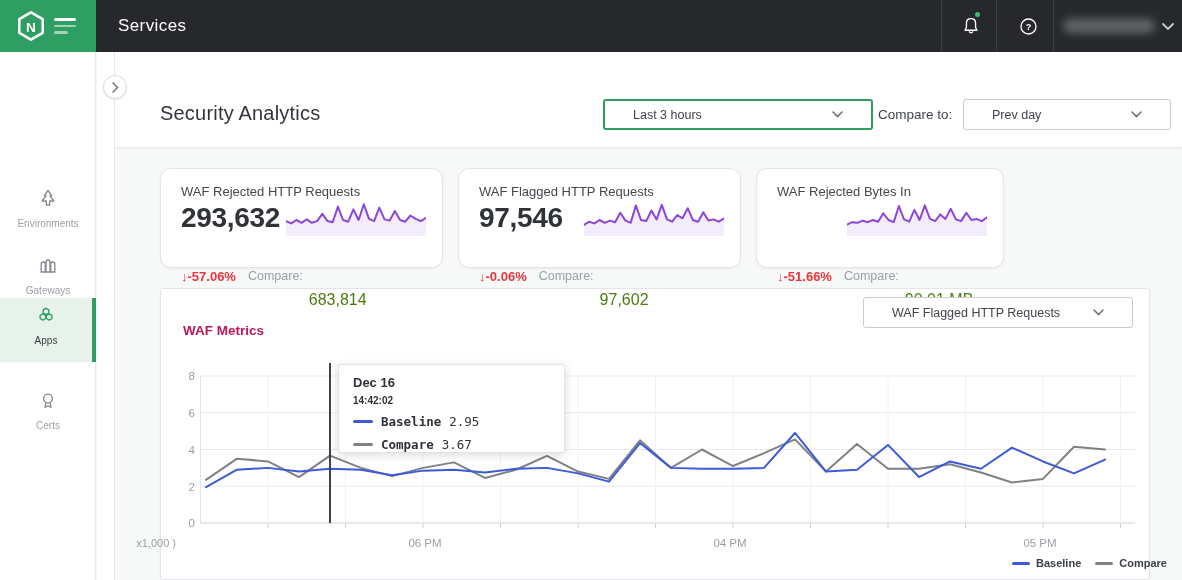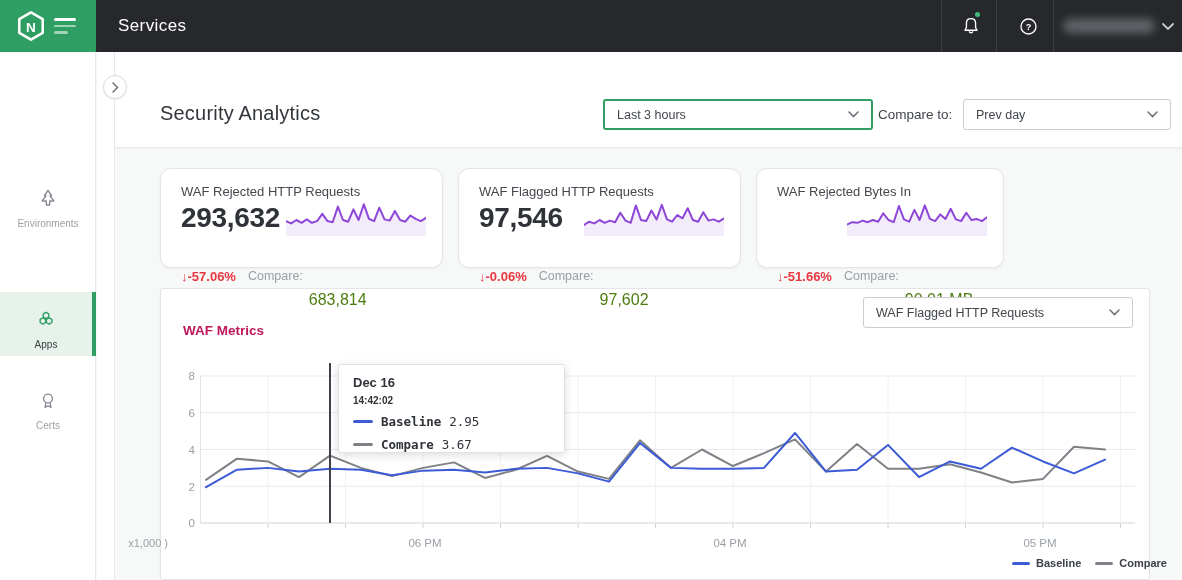--- a/index.html
+++ b/index.html
@@ -27,21 +27,21 @@
   .side-item { position:absolute; left:0; width:96px; text-align:center; cursor:pointer; padding-top:8px; }
   .side-item .lbl { display:block; margin-top:4px; font-size:10px; color:#9ba0a6; }
   .side-item.active { background:#e7f2eb; border-right:4px solid #2f9e63; }
   .side-item.active .lbl { color:#3c4046; }
   .subrail { position:absolute; left:97px; top:52px; width:18px; height:528px; background:#fff; border-right:1px solid #e7e8ea; z-index:10; }
   .expand-btn { position:absolute; left:103px; top:75px; width:24px; height:24px; border-radius:50%; background:#fff; border:1px solid #d9dbde; box-shadow:0 1px 2px rgba(0,0,0,.08); cursor:pointer; display:flex; align-items:center; justify-content:center; z-index:25; }
 
   
   .content-header { position:absolute; left:97px; top:52px; width:1085px; height:96px; background:#fff; border-bottom:1px solid #e9eaec; box-shadow:0 1px 2px rgba(0,0,0,.04); z-index:5; }
   .page-title { position:absolute; left:160px; top:102px; font-size:20px; font-weight:500; color:#33373c; letter-spacing:.2px; z-index:6; }
-  .select { position:absolute; height:31px; background:#fff; border:1px solid #c9ccd0; border-radius:3px; display:flex; align-items:center; justify-content:space-between; padding:0 12px; font-size:12.5px; color:#41454b; cursor:pointer; z-index:6; }
+  .select { position:absolute; height:31px; background:#fff; border:1px solid #c9ccd0; border-radius:3px; display:flex; align-items:center; justify-content:space-between; padding:0 28px; font-size:12.5px; color:#41454b; cursor:pointer; z-index:6; }
   .select.green { border:2px solid #2f9e63; }
   .sel-time { left:603px; top:99px; width:270px; }
   .sel-prev { left:963px; top:99px; width:208px; }
   .compare-to { position:absolute; left:878px; top:107px; font-size:13.5px; color:#41454b; z-index:6; }
 
   
   .card { position:absolute; top:168px; height:100px; background:#fff; border:1px solid #e3e5e8; border-radius:11px; box-shadow:0 1px 3px rgba(0,0,0,.05); z-index:4; }
   .card.c1 { left:160px; width:283px; }
   .card.c2 { left:458px; width:283px; }
   .card.c3 { left:756px; width:248px; }
@@ -53,21 +53,21 @@
   .chg { font-size:13px; font-weight:700; color:#e9373f; }
   .cmp-l { font-size:12.5px; color:#9aa0a6; }
   .cmp-v { font-size:16px; color:#4d7c0f; margin-left:-6px;margin-top:48px; }
 
   
   .chart-card { position:absolute; left:160px; top:288px; width:990px; height:292px; background:#fff; border:1px solid #e3e5e8; border-radius:3px; box-shadow:0 1px 3px rgba(0,0,0,.05); z-index:3; }
   .chart-title { position:absolute; left:183px; top:323px; font-size:13.5px; font-weight:700; color:#be185d; z-index:4; }
   .sel-metric { left:863px; top:297px; width:270px; }
   #waf-chart { position:absolute; left:200px; top:355px; z-index:4; overflow:visible; }
   .ylab { position:absolute; left:160px; width:35px; text-align:right; font-size:11.5px; color:#9aa0a6; z-index:4; }
-  .ymult { position:absolute; left:118px; top:537px; width:50px; text-align:right; font-size:11px; color:#9aa0a6; z-index:4; }
+  .ymult { position:absolute; left:126px; top:537px; width:50px; text-align:right; font-size:11px; color:#9aa0a6; z-index:4; }
   .xlab { position:absolute; top:537px; width:60px; text-align:center; font-size:11.5px; color:#9aa0a6; z-index:4; }
   .legend { position:absolute; left:1012px; top:557px; display:flex; gap:14px; z-index:4; }
   .leg-item { display:flex; align-items:center; gap:6px; cursor:pointer; }
   .leg-item .lbl { font-size:11px; font-weight:700; color:#3c4046; }
   .swatch { width:18px; height:3px; border-radius:2px; }
   .sw-blue { background:#3d5bd7; }
   .sw-gray { background:#7f8186; }
 
   
   .tooltip { position:absolute; left:338px; top:364px; width:227px; height:89px; background:#fff; border:1px solid #e0e2e5; border-radius:3px; box-shadow:0 2px 10px rgba(0,0,0,.14); padding:10px 14px; z-index:8; }
@@ -120,21 +120,29 @@
     </div>
   </header>
 
   <nav class="sidebar">
     <div class="side-item" style="top:128px;height:54px;">
       <svg width="22" height="22" viewBox="0 0 24 24" fill="none" stroke="#868b93" stroke-width="1.5" stroke-linejoin="round">
         <path d="M12 2.5 L8 8.5 H9.8 L5.6 14.2 H10.2 V18.5 H13.8 V14.2 H18.4 L14.2 8.5 H16 Z"></path>
       </svg>
       <span class="lbl">Environments</span>
     </div>
-    <div class="side-item active" style="top:240px;height:64px;padding-top:17px;">
+    <div class="side-item" style="top:195px;height:54px;">
+      <svg width="22" height="22" viewBox="0 0 24 24" fill="none" stroke="#868b93" stroke-width="1.5" stroke-linecap="round">
+        <path d="M4.6 18.5 V9.8 a2.2 2.2 0 0 1 4.4 0 V18.5 Z"></path>
+        <path d="M9.8 18.5 V7.6 a2.2 2.2 0 0 1 4.4 0 V18.5 Z"></path>
+        <path d="M15 18.5 V9.8 a2.2 2.2 0 0 1 4.4 0 V18.5 Z"></path>
+      </svg>
+      <span class="lbl">Gateways</span>
+    </div>
+    <div class="side-item active" style="top:246px;height:64px;padding-top:7px;">
       <svg width="22" height="22" viewBox="0 0 24 24" fill="none" stroke="#2f9e63" stroke-width="1.5" stroke-linejoin="round">
         <path d="M12 3.6 l3 1.7 v3.4 l-3 1.7 l-3 -1.7 V5.3 Z"></path>
         <path d="M8.6 9.6 l3 1.7 v3.4 l-3 1.7 l-3 -1.7 v-3.4 Z"></path>
         <path d="M15.4 9.6 l3 1.7 v3.4 l-3 1.7 l-3 -1.7 v-3.4 Z"></path>
       </svg>
       <span class="lbl">Apps</span>
     </div>
     <div class="side-item" style="top:330px;height:54px;">
       <svg width="22" height="22" viewBox="0 0 24 24" fill="none" stroke="#868b93" stroke-width="1.5" stroke-linejoin="round">
         <circle cx="12" cy="9.3" r="4.8"></circle>

